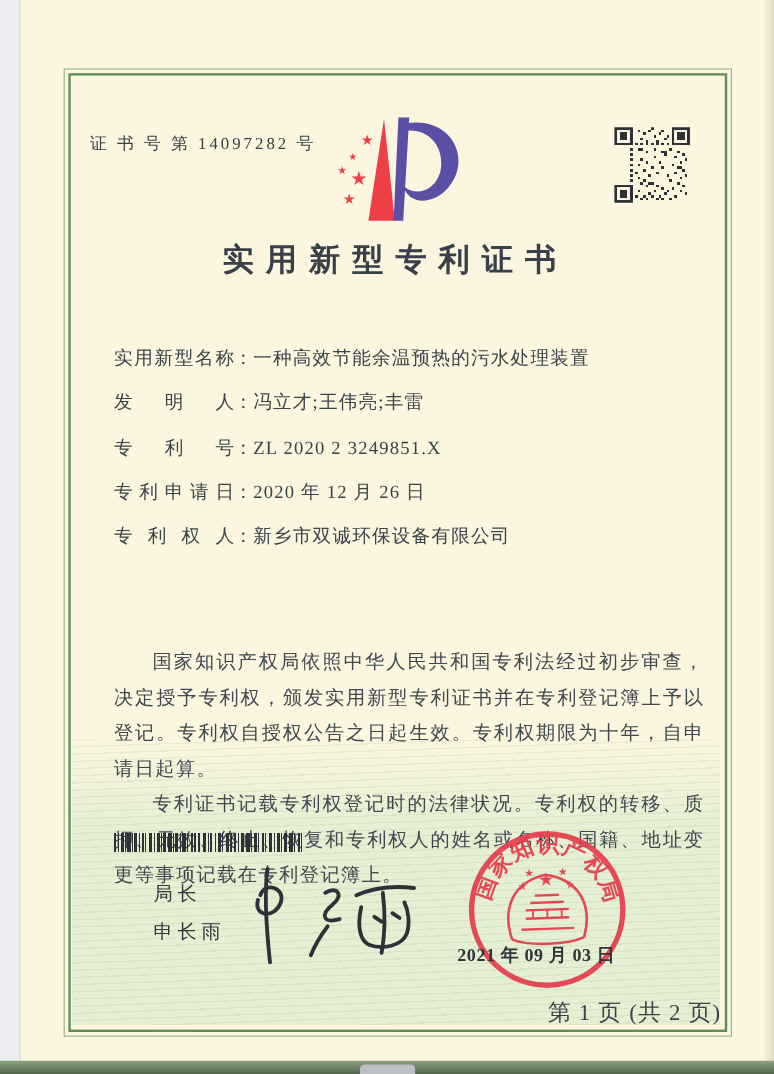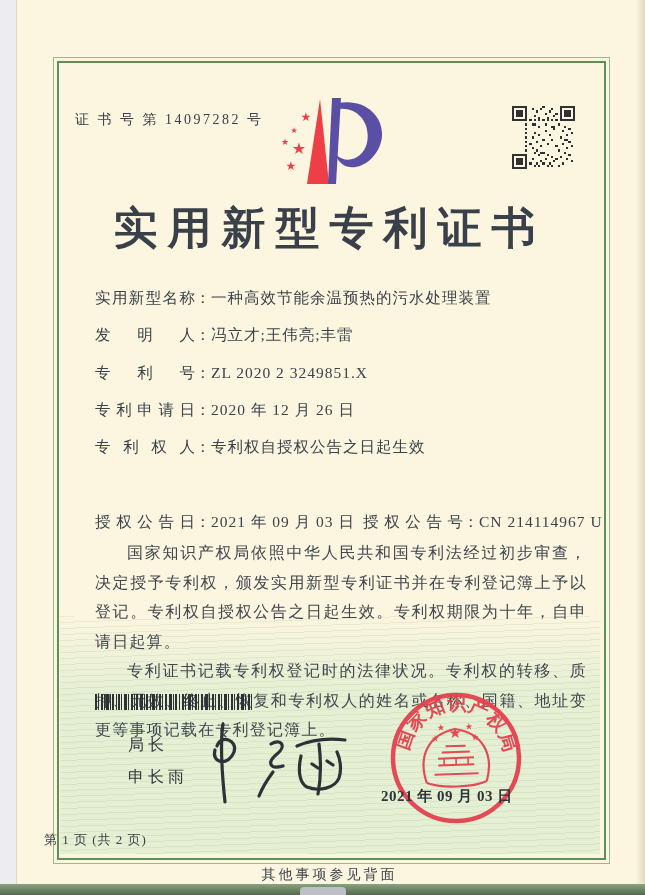--- a/index.html
+++ b/index.html
@@ -13,35 +13,35 @@
   .edge-bottom{left:0;bottom:0;width:645px;height:11px;background:linear-gradient(#8aa37f,#51684c);}
   .binding-tab{left:300px;bottom:0;width:46px;height:8px;background:#bcbfc4;border-radius:4px 4px 0 0;}
   
   .frame{left:57px;top:61px;width:545px;height:795px;border:2px solid #5e9055;outline:1px solid #9ab88d;outline-offset:3px;}
   
   .green-zone{left:60px;top:616px;width:540px;height:238px;
     background:
       repeating-linear-gradient(178deg,rgba(120,165,100,.13) 0 1px,rgba(120,165,100,0) 1px 6px),
       linear-gradient(180deg,rgba(228,239,211,0) 0,rgba(228,239,211,.9) 70px,#e4efd3 120px);}
   .certno{left:75px;top:111px;font-size:14px;letter-spacing:2.5px;color:#3a4048;}
-  .title{left:57px;top:199px;width:545px;text-align:center;font-size:44px;font-weight:700;
+  .title{left:57px;top:199px;width:545px;text-align:center;font-size:26px;font-weight:700;
          letter-spacing:10px;color:#394049;}
   
   .field{left:95px;width:500px;font-size:15.5px;color:#3b424a;white-space:nowrap;}
   .flabel{display:inline-block;width:100px;text-align:justify;text-align-last:justify;vertical-align:bottom;}
   .colon{display:inline-block;width:16px;}
   .fvalue{letter-spacing:1px;}
   .fvalue.w1{display:inline-block;width:152px;}
   .paras{left:95px;top:538px;width:492px;font-size:16px;line-height:29.5px;color:#40474f;
          text-align:justify;letter-spacing:1.2px;}
   .paras p{margin:0;text-indent:2em;}
   .signer{left:96px;font-size:16px;letter-spacing:4px;color:#30363c;
           font-family:"Liberation Sans","DejaVu Sans",sans-serif;margin-left:32px;}
   .seal-date{left:381px;top:787px;font-size:15px;font-weight:600;color:#2e343a;letter-spacing:.5px;z-index:6;}
-  .page-num{left:44px;top:831px;width:545px;text-align:left;font-size:13px;letter-spacing:1px;color:#3c434b;}
+  .page-num{left:56px;top:831px;width:545px;text-align:right;font-size:19px;letter-spacing:1px;color:#3c434b;}
   .back-note{left:57px;top:866px;width:545px;text-align:center;font-size:14px;letter-spacing:3px;color:#3c434b;}
   .seal-box{left:388px;top:690px;width:136px;height:136px;z-index:5;opacity:.94;transform:rotate(-2deg);}
   .sig-box{left:193px;top:710px;width:164px;height:98px;z-index:7;}
   .qr-box{left:512px;top:106px;width:63px;height:63px;}
   .logo-box{left:276px;top:94px;width:118px;height:96px;}
   .barcode-box{left:95px;top:694px;width:158px;height:16px;}
 </style>
 </head>
 <body>
 
@@ -92,24 +92,21 @@
   <div class="abs field" style="top:325px">
     <span class="flabel">发明人</span><span class="colon">：</span><span class="fvalue">冯立才;王伟亮;丰雷</span>
   </div>
   <div class="abs field" style="top:363px">
     <span class="flabel">专利号</span><span class="colon">：</span><span class="fvalue">ZL 2020 2 3249851.X</span>
   </div>
   <div class="abs field" style="top:400px">
     <span class="flabel">专利申请日</span><span class="colon">：</span><span class="fvalue">2020 年 12 月 26 日</span>
   </div>
   <div class="abs field" style="top:437px">
-    <span class="flabel">专利权人</span><span class="colon">：</span><span class="fvalue">专利权自授权公告之日起生效</span>
-  </div>
-  <div class="abs field" style="top:512px">
-    <span class="flabel">授权公告日</span><span class="colon">：</span><span class="fvalue w1">2021 年 09 月 03 日</span><span class="flabel">授权公告号</span><span class="colon">：</span><span class="fvalue">CN 214114967 U</span>
+    <span class="flabel">专利权人</span><span class="colon">：</span><span class="fvalue">新乡市双诚环保设备有限公司</span>
   </div>
 
   <div class="abs paras">
     <p>国家知识产权局依照中华人民共和国专利法经过初步审查，决定授予专利权，颁发实用新型专利证书并在专利登记簿上予以登记。专利权自授权公告之日起生效。专利权期限为十年，自申请日起算。</p>
     <p>专利证书记载专利权登记时的法律状况。专利权的转移、质押、无效、终止、恢复和专利权人的姓名或名称、国籍、地址变更等事项记载在专利登记簿上。</p>
   </div>
 
   <div class="abs barcode-box">
     <svg width="158" height="16" viewBox="0 0 158 16" fill="#2e3237" shape-rendering="crispEdges">
       <path d="M0 0h2v16h-2zM3 0h1v16h-1zM6 0h2v16h-2zM9 0h1v16h-1zM11 0h3v16h-3zM15 0h1v16h-1zM17 0h2v16h-2zM21 0h1v16h-1zM23 0h2v16h-2zM26 0h1v16h-1zM29 0h3v16h-3zM33 0h1v16h-1zM36 0h2v16h-2zM39 0h1v16h-1zM41 0h2v16h-2zM45 0h3v16h-3zM49 0h1v16h-1zM51 0h2v16h-2zM55 0h1v16h-1zM57 0h3v16h-3zM61 0h1v16h-1zM64 0h2v16h-2zM67 0h1v16h-1zM70 0h2v16h-2zM74 0h3v16h-3zM78 0h1v16h-1zM80 0h2v16h-2zM84 0h1v16h-1zM87 0h2v16h-2zM90 0h1v16h-1zM93 0h3v16h-3zM97 0h1v16h-1zM100 0h2v16h-2zM103 0h1v16h-1zM106 0h2v16h-2zM110 0h3v16h-3zM114 0h1v16h-1zM117 0h2v16h-2zM120 0h1v16h-1zM123 0h2v16h-2zM126 0h1v16h-1zM129 0h3v16h-3zM133 0h1v16h-1zM136 0h2v16h-2zM139 0h1v16h-1zM142 0h2v16h-2zM146 0h3v16h-3zM150 0h1v16h-1zM153 0h2v16h-2zM156 0h1v16h-1z"></path>
@@ -150,19 +147,18 @@
         <path d="M38 92 C30 66 40 44 68 39 C96 44 106 66 98 92" fill="none" stroke-width="2.2"></path>
         <path d="M38 92 C52 98 84 98 98 92" fill="none" stroke-width="2.2"></path>
         <path d="M54 62 h28 M58 56 h20 M50 68 h36 M50 75 h36 M46 84 h44" fill="none" stroke-width="2"></path>
         <path d="M56 68 v7 M68 68 v7 M80 68 v7" fill="none" stroke-width="1.6"></path>
       </g>
     </svg>
   </div>
   <div class="abs seal-date">2021 年 09 月 03 日</div>
 
   <div class="abs page-num">第 1 页 (共 2 页)</div>
-  <div class="abs back-note">其他事项参见背面</div>
 
   <div class="abs edge-left"></div>
   <div class="abs edge-right"></div>
   <div class="abs edge-bottom"></div>
   <div class="abs binding-tab"></div>
 </div>
 
 </body></html>

